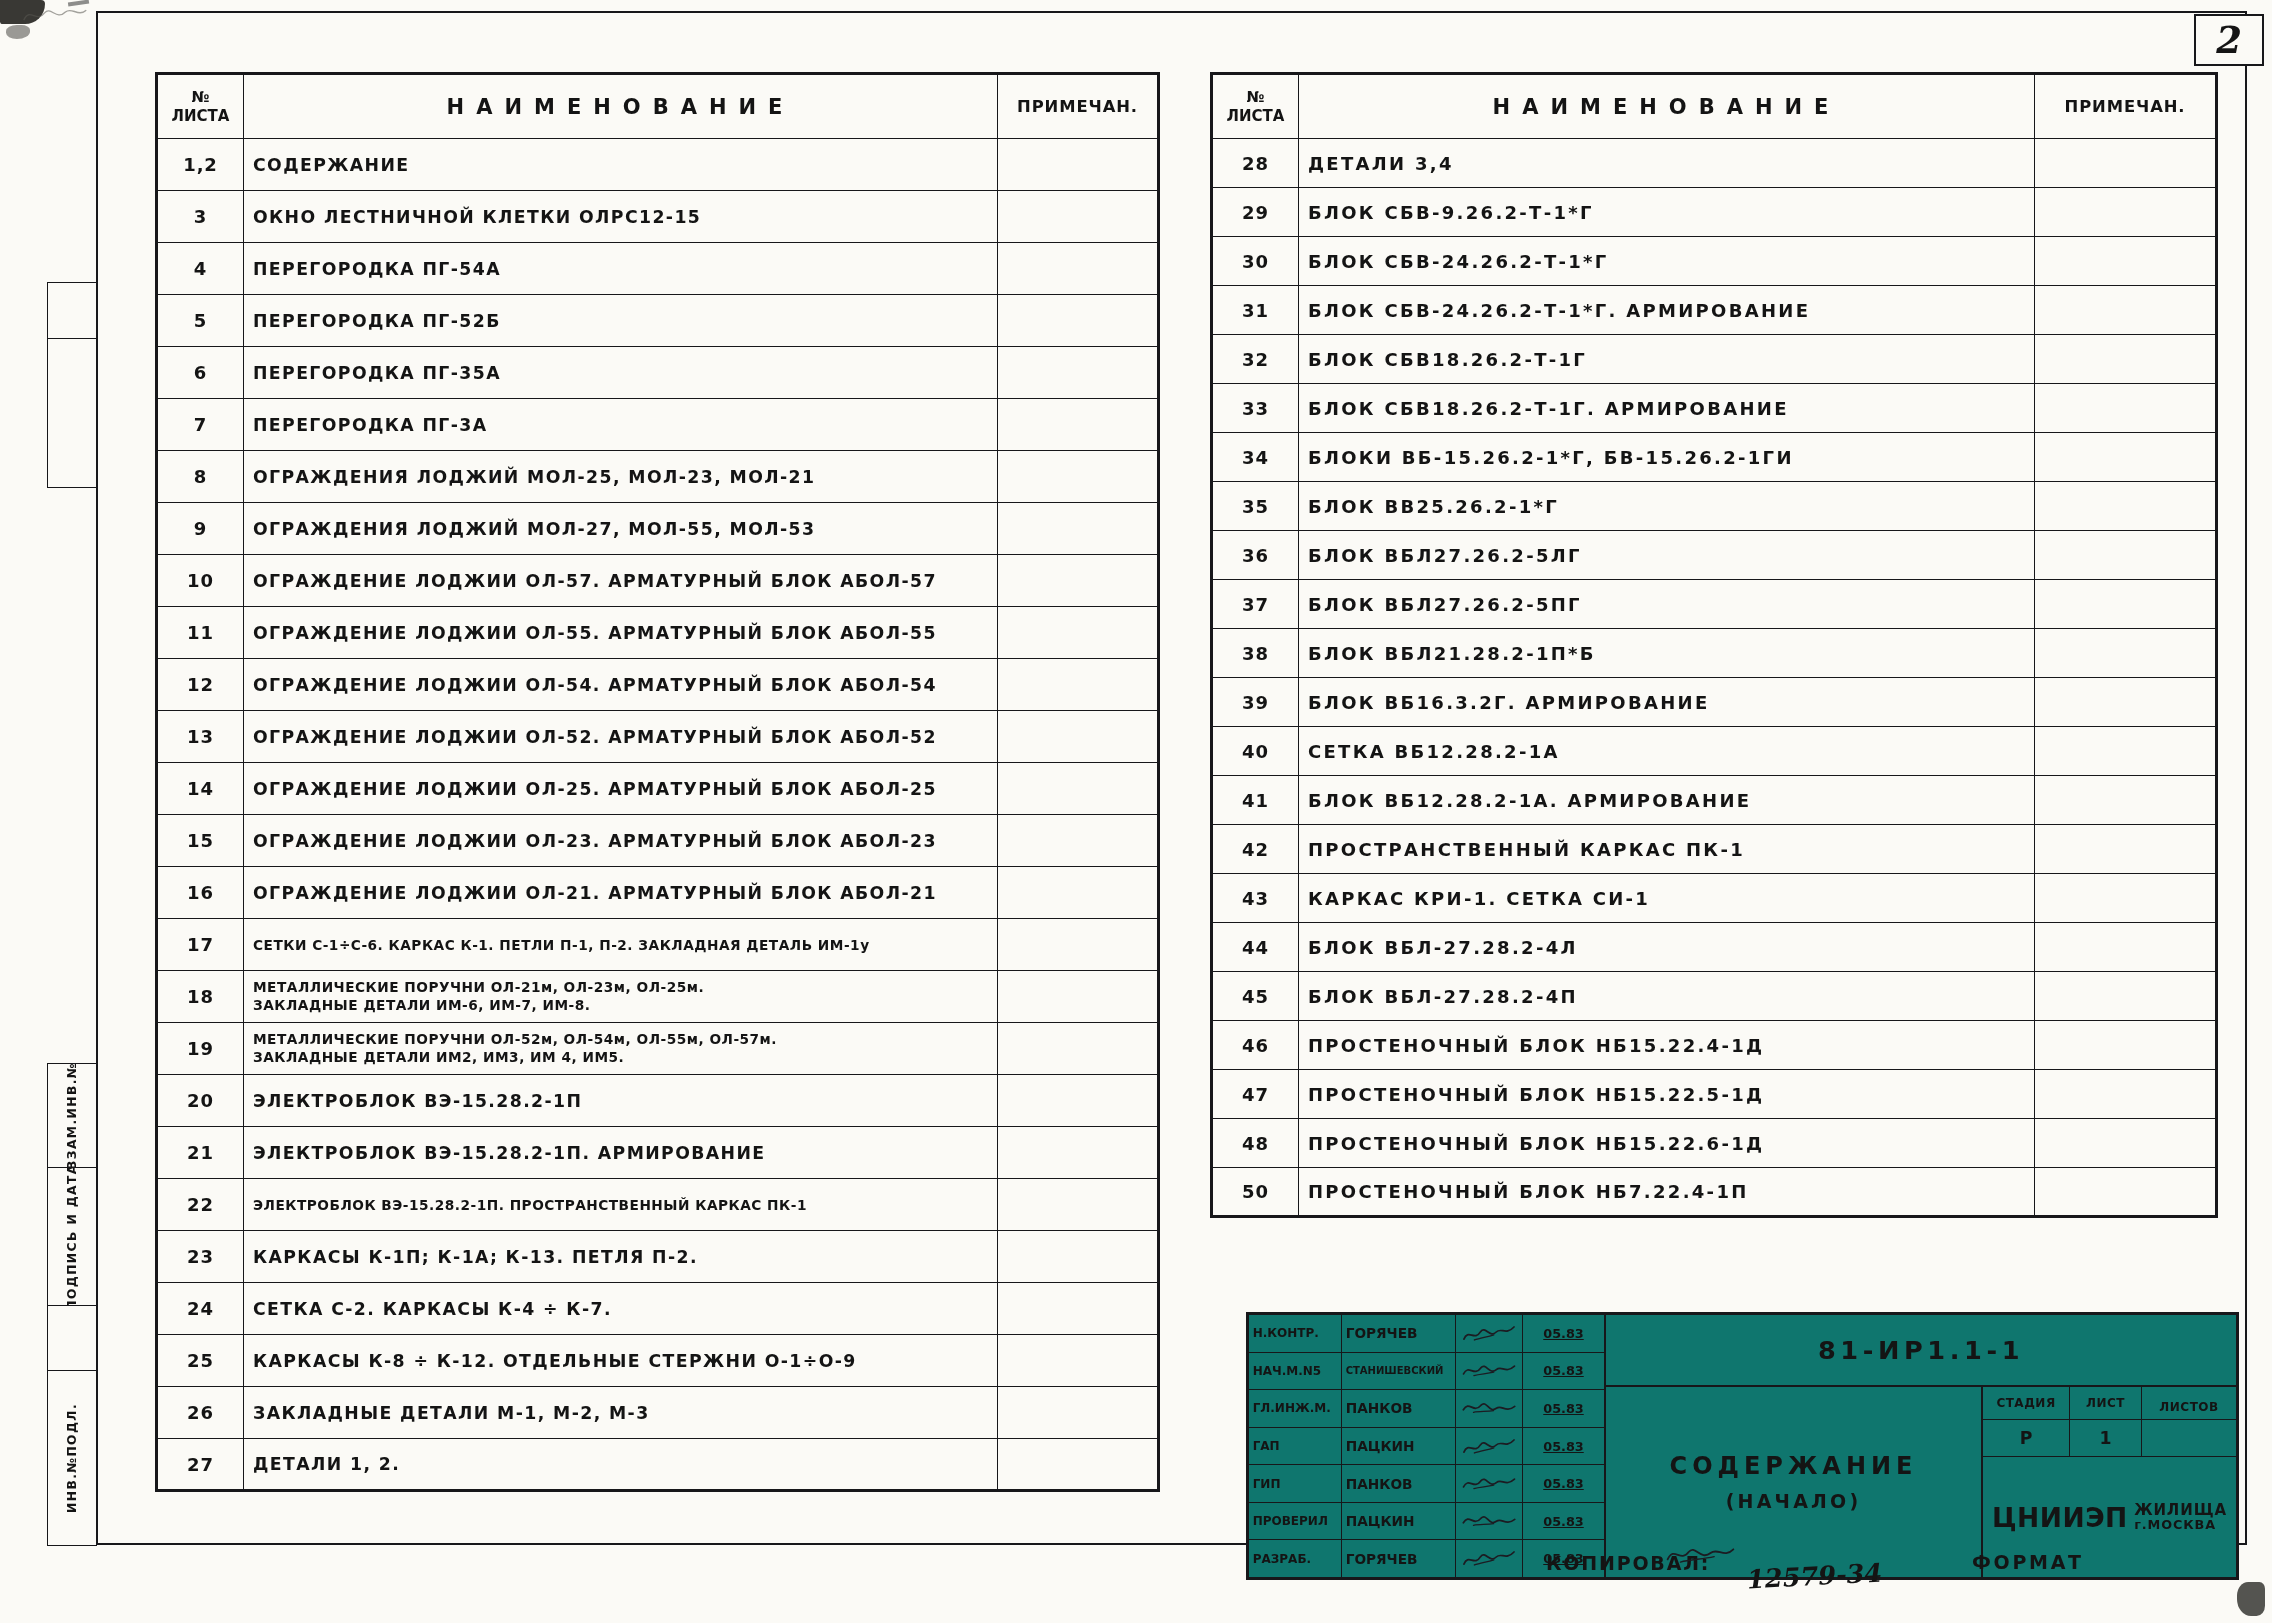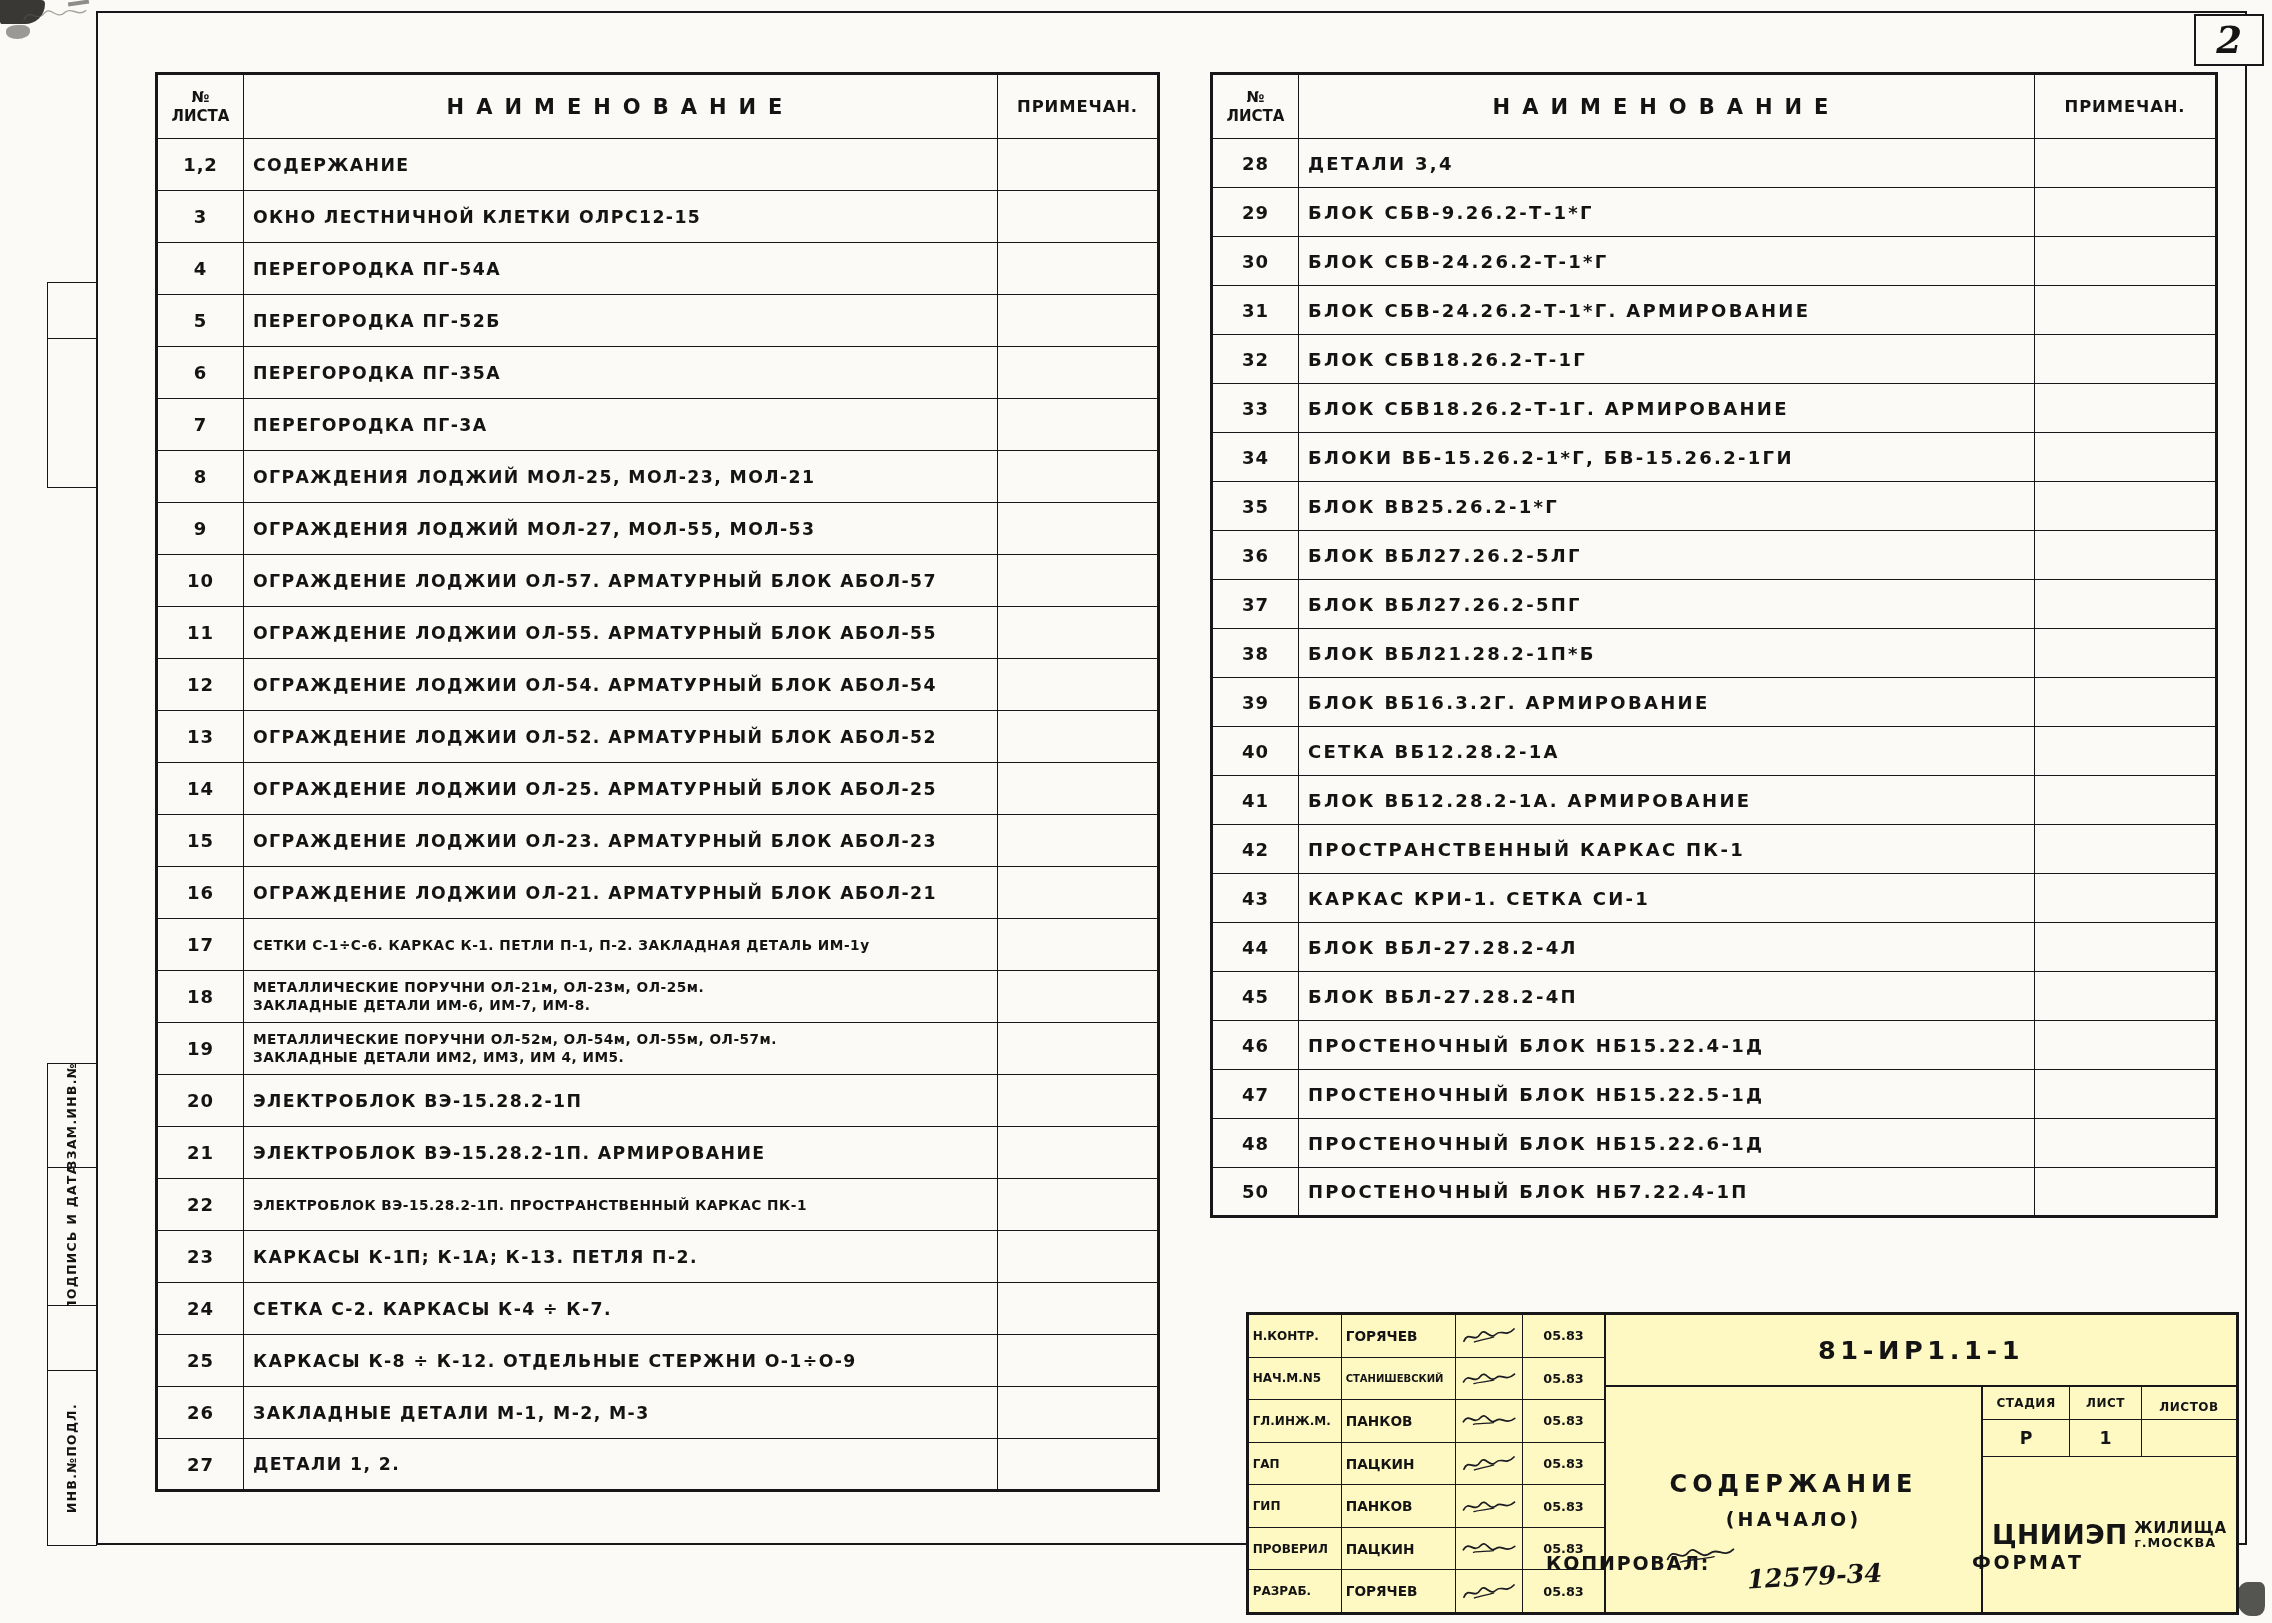--- a/index.html
+++ b/index.html
@@ -33,30 +33,30 @@
   .h-name{font-size:21px;letter-spacing:12px;}
   .h-note{font-size:16.4px;letter-spacing:0.9px;}
   td.c-num{text-align:center;font-weight:bold;font-size:18px;letter-spacing:0.9px;}
   td.c-name{padding:0 9px;font-weight:bold;font-size:17.3px;letter-spacing:1.4px;white-space:nowrap;}
   #right-table td.c-name{font-size:18px;letter-spacing:2.3px;}
   td.c-name.sm{font-size:13.7px;letter-spacing:0.5px;}
   td.c-name .l2{line-height:17.3px;}
   td.c-note{}
 
   
-  .stamp{position:absolute;left:1246px;top:1312px;width:993px;height:303px;border:3.2px solid #17171a;box-sizing:border-box;display:flex;background:#fef9c3;}
+  .stamp{position:absolute;left:1246px;top:1312px;width:993px;height:268px;border:3.2px solid #17171a;box-sizing:border-box;display:flex;background:#0f766e;}
   .stamp-sig{width:355px;display:flex;flex-direction:column;}
   .sig-row{flex:1;display:flex;border-bottom:1.8px solid #17171a;box-sizing:border-box;}
   .sig-row:last-child{border-bottom:none;}
   .sig-cell{border-right:1.8px solid #17171a;box-sizing:border-box;display:flex;align-items:center;padding:0 3.7px;overflow:hidden;}
   .sig-role{width:93px;font-size:12px;font-weight:bold;}
   .sig-name{width:114px;font-size:13.7px;font-weight:bold;}
   .sig-name.long{font-size:10px;}
   .sig-sign{width:67px;justify-content:center;padding:0;}
-  .sig-date{width:81px;border-right:none;font-size:12.8px;font-weight:bold;justify-content:center;}
+  .sig-date{width:81px;border-right:none;font-size:12.8px;font-weight:bold;justify-content:center;text-decoration:underline;}
   .sig-svg{width:58px;height:19px;}
   .stamp-right{flex:1;display:flex;flex-direction:column;border-left:2.3px solid #17171a;box-sizing:border-box;}
   .stamp-code{height:72px;border-bottom:2.3px solid #17171a;box-sizing:border-box;display:flex;align-items:center;justify-content:center;
     font-size:25.6px;font-weight:bold;letter-spacing:4.6px;}
   .stamp-bottom{flex:1;display:flex;}
   .stamp-title{width:375px;display:flex;flex-direction:column;align-items:center;justify-content:center;gap:10px;box-sizing:border-box;}
   .stamp-title .t1{font-size:24px;font-weight:bold;letter-spacing:5px;}
   .stamp-title .t2{font-size:19px;font-weight:bold;letter-spacing:3.2px;}
   .stamp-stage{flex:1;border-left:2.3px solid #17171a;box-sizing:border-box;display:flex;flex-direction:column;}
   .stage-grid{display:grid;grid-template-columns:87px 72px 1fr;grid-template-rows:33px 37px;}

